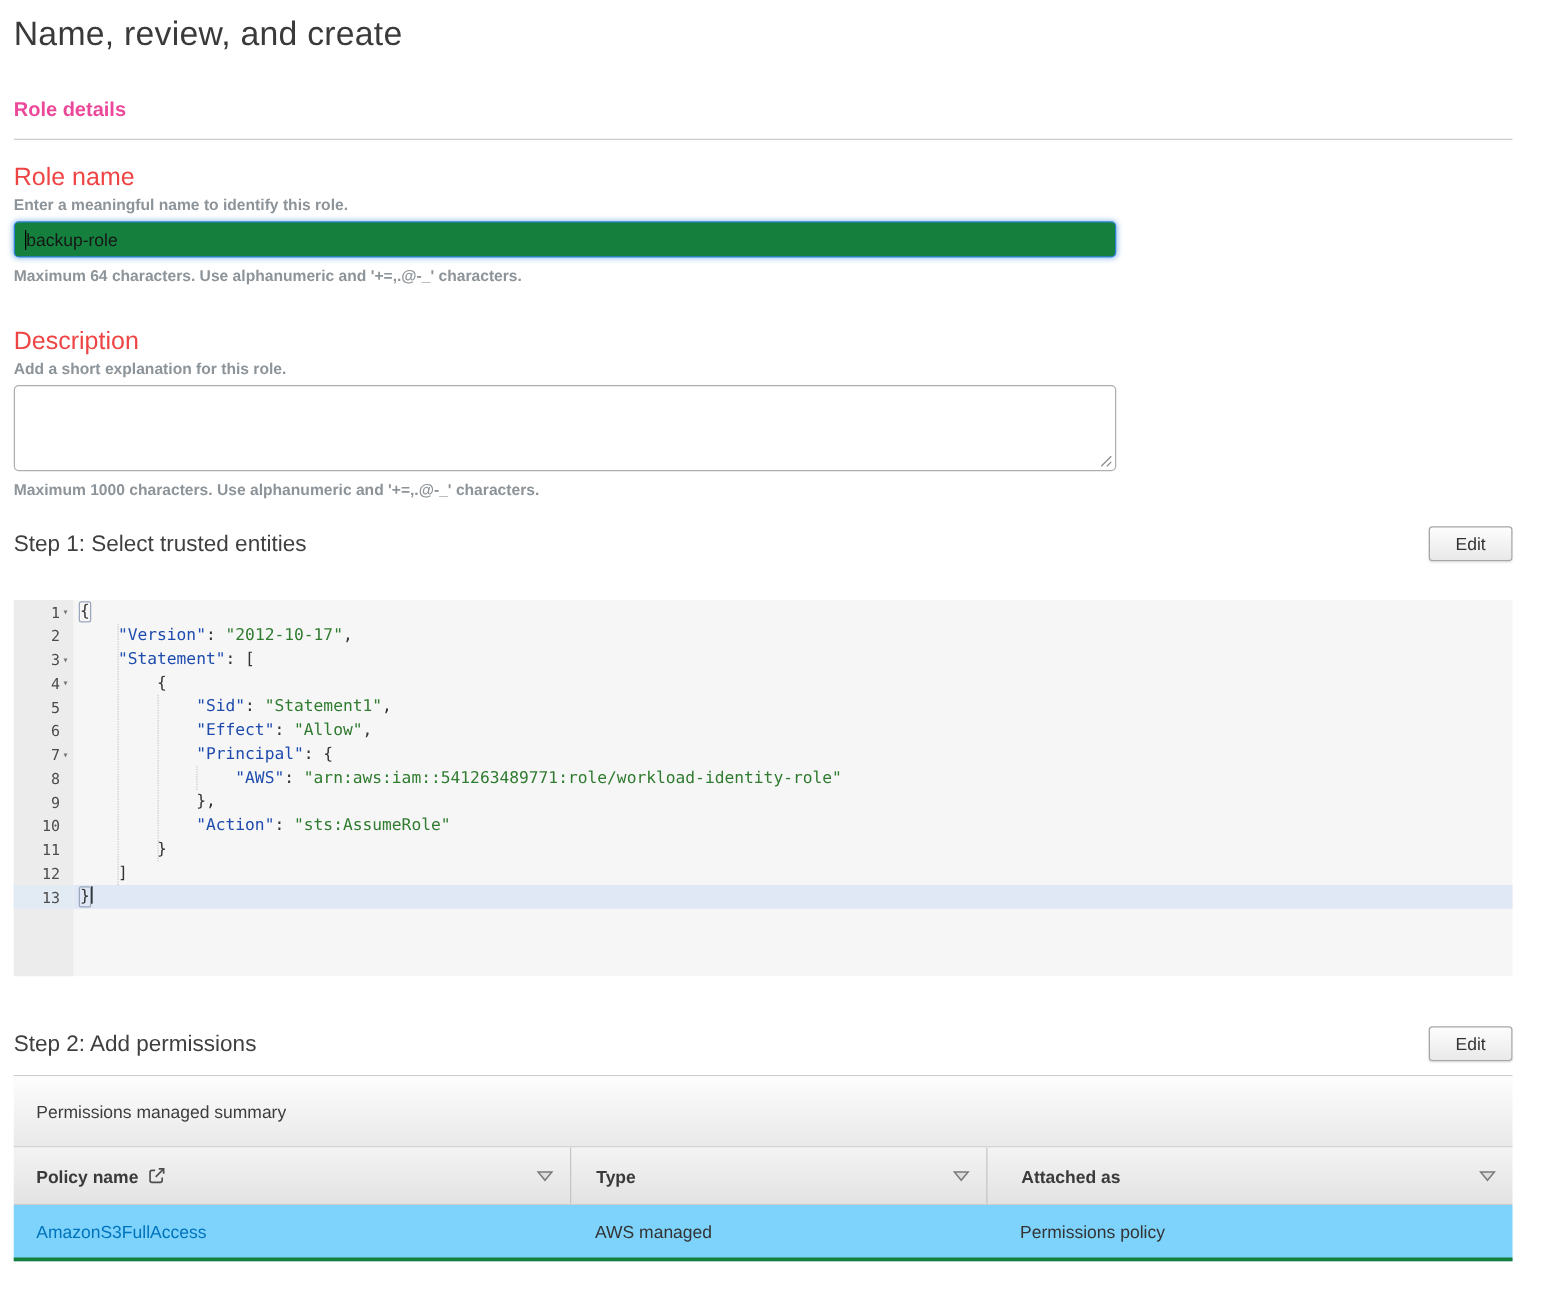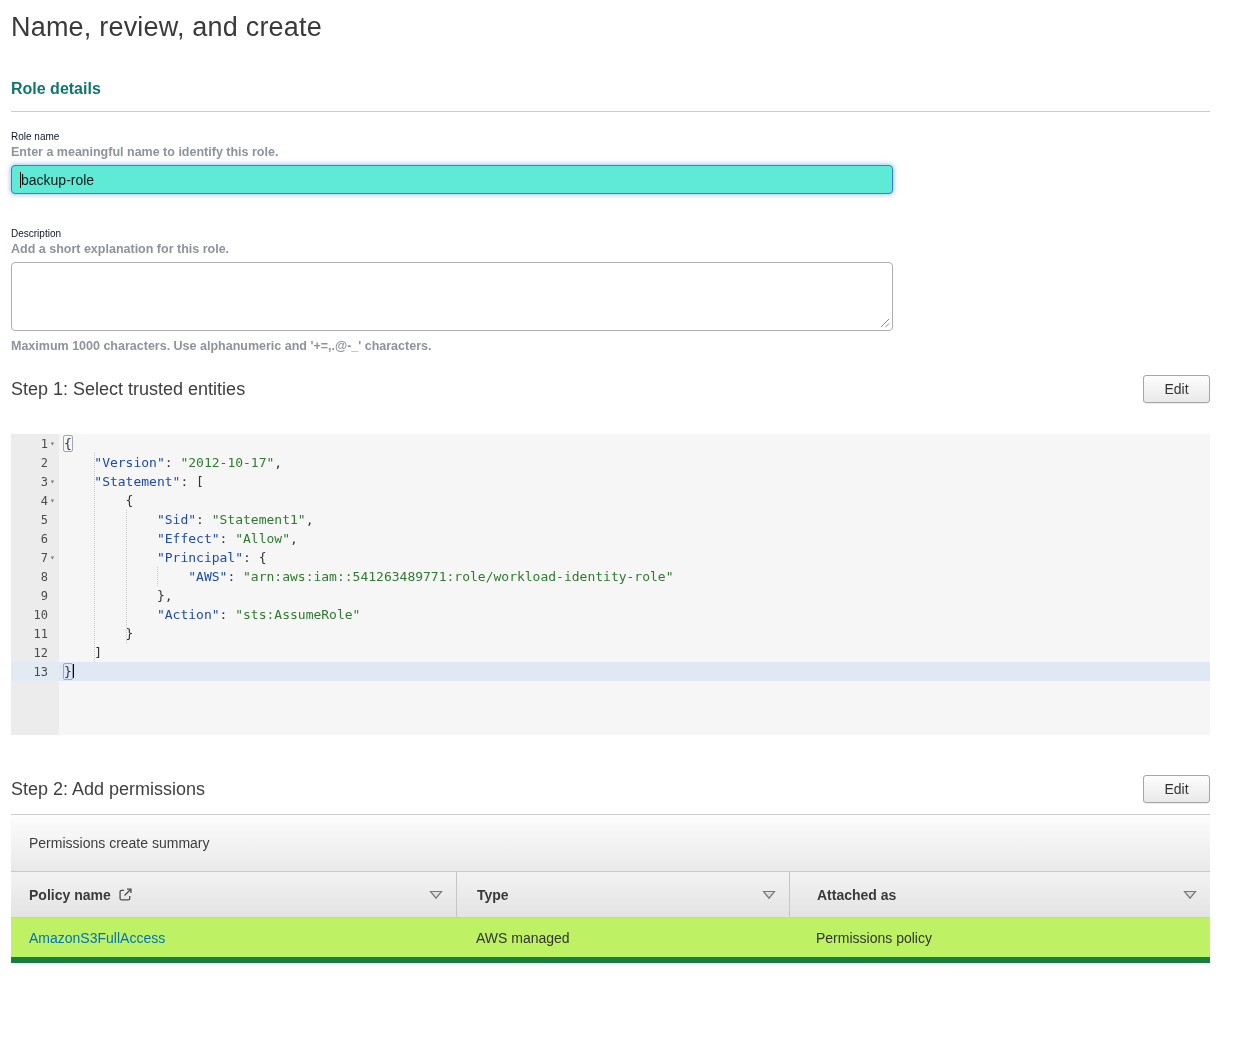--- a/index.html
+++ b/index.html
@@ -5,32 +5,32 @@
   * { margin:0; padding:0; box-sizing:border-box; }
   html,body { background:#fff; }
   body {
     width:1242px; height:1037px; overflow:hidden;
     font-family:"Liberation Sans","DejaVu Sans",sans-serif;
     color:#333;
   }
   .content { padding-left:11px; width:1210px; }
 
   .page-title { margin-top:10px; font-size:27px; font-weight:300; color:#3a3a3a; line-height:34px; letter-spacing:.2px; }
-  .section-heading { margin-top:36px; font-size:16px; font-weight:700; color:#0f766e; }
+  .section-heading { margin-top:36px; font-size:16px; font-weight:700; color:#ec4899; }
   .rule { border:none; border-top:1px solid #ccc; margin-top:13px; }
 
-  .field-label { margin-top:19px; font-size:10px; color:#0f172a; }
+  .field-label { margin-top:19px; font-size:20px; color:#ef4444; }
   .field-hint  { margin-top:3px; font-size:12.5px; color:#8d9499;font-weight:bold; }
   .constraint  { margin-top:8px; }
 
   .text-input {
     margin-top:6px; width:882px; height:29px;
     border:1px solid #2f82d8; border-radius:4px;
     box-shadow:0 0 4px 1px rgba(47,130,216,.45);
-    background:#5eead4; display:flex; align-items:center;
+    background:#15803d; display:flex; align-items:center;
     padding:0 8px; font-size:14px; color:#161616;
   }
   .caret { display:inline-block; width:0; height:16px; border-left:1px solid #000; }
 
   .textarea-box {
     margin-top:6px; width:882px; height:69px;
     border:1px solid #aeaeae; border-radius:4px; background:#fff;
     position:relative; font-size:14px; color:#161616; padding:6px 8px;
   }
   .resize-handle { position:absolute; right:2px; bottom:2px; }
@@ -74,21 +74,21 @@
     display:grid; grid-template-columns:445px 333px 1fr; height:46px;
     background:linear-gradient(#f3f3f3,#e3e3e3); border-bottom:1px solid #ccc;
   }
   .th { display:flex; align-items:center; justify-content:space-between; padding:0 13px 0 18px; font-size:14px; font-weight:700; color:#3a3a3a; }
   .th + .th { border-left:1px solid #c5c5c5; }
   .th.col2 { padding-left:20px; }
   .th.col3 { padding-left:27px; }
   .th-label { display:flex; align-items:center; gap:7px; }
   .trow {
     display:grid; grid-template-columns:445px 333px 1fr; height:45px;
-    background:#bef264; border-bottom:6px solid #15803d; align-items:center; font-size:14px;
+    background:#7dd3fc; border-bottom:3px solid #15803d; align-items:center; font-size:14px;
   }
   .td { padding-left:18px; color:#333; }
   .td.col2 { padding-left:20px; }
   .td.col3 { padding-left:27px; }
   .policy-link { color:#0073bb; text-decoration:none; cursor:pointer; }
 </style>
 </head>
 <body>
 
 <div class="content">
@@ -97,20 +97,21 @@
 
   <h2 class="section-heading">Role details</h2>
   <hr class="rule">
 
   <div class="field-label">Role name</div>
   <div class="field-hint">Enter a meaningful name to identify this role.</div>
   <div class="text-input">
     <span class="caret"></span>
       <span>backup-role</span>
   </div>
+  <div class="field-hint constraint">Maximum 64 characters. Use alphanumeric and '+=,.@-_' characters.</div>
 
   <div class="field-label" style="margin-top:34px;">Description</div>
   <div class="field-hint">Add a short explanation for this role.</div>
   <div class="textarea-box">
     <span></span>
     <svg class="resize-handle" width="11" height="11" viewBox="0 0 11 11">
       <line x1="10" y1="2" x2="2" y2="10" stroke="#8c8c8c" stroke-width="1"></line>
       <line x1="10" y1="6.5" x2="6.5" y2="10" stroke="#8c8c8c" stroke-width="1"></line>
     </svg>
   </div>
@@ -196,21 +197,21 @@
       </div>
   </div>
 
   <div class="step-row" style="margin-top:40px;">
     <div class="step-heading">Step 2: Add permissions</div>
     <button class="btn">Edit</button>
   </div>
   <hr class="rule2">
 
   <div class="panel-head">
-    <span>Permissions create summary</span>
+    <span>Permissions managed summary</span>
   </div>
 
   <div class="thead">
     <div class="th">
       <span class="th-label">
         <span>Policy name</span>
         <svg width="15" height="15" viewBox="0 0 16 16">
           <path d="M6.5 3.5 H3.8 A1.6 1.6 0 0 0 2.2 5.1 V12.2 A1.6 1.6 0 0 0 3.8 13.8 H10.9 A1.6 1.6 0 0 0 12.5 12.2 V9.5" fill="none" stroke="#4d4d4d" stroke-width="1.4"></path>
           <path d="M7 9 L13.6 2.4" fill="none" stroke="#4d4d4d" stroke-width="1.4"></path>
           <path d="M9.6 2.2 H13.8 V6.4" fill="none" stroke="#4d4d4d" stroke-width="1.4"></path>

